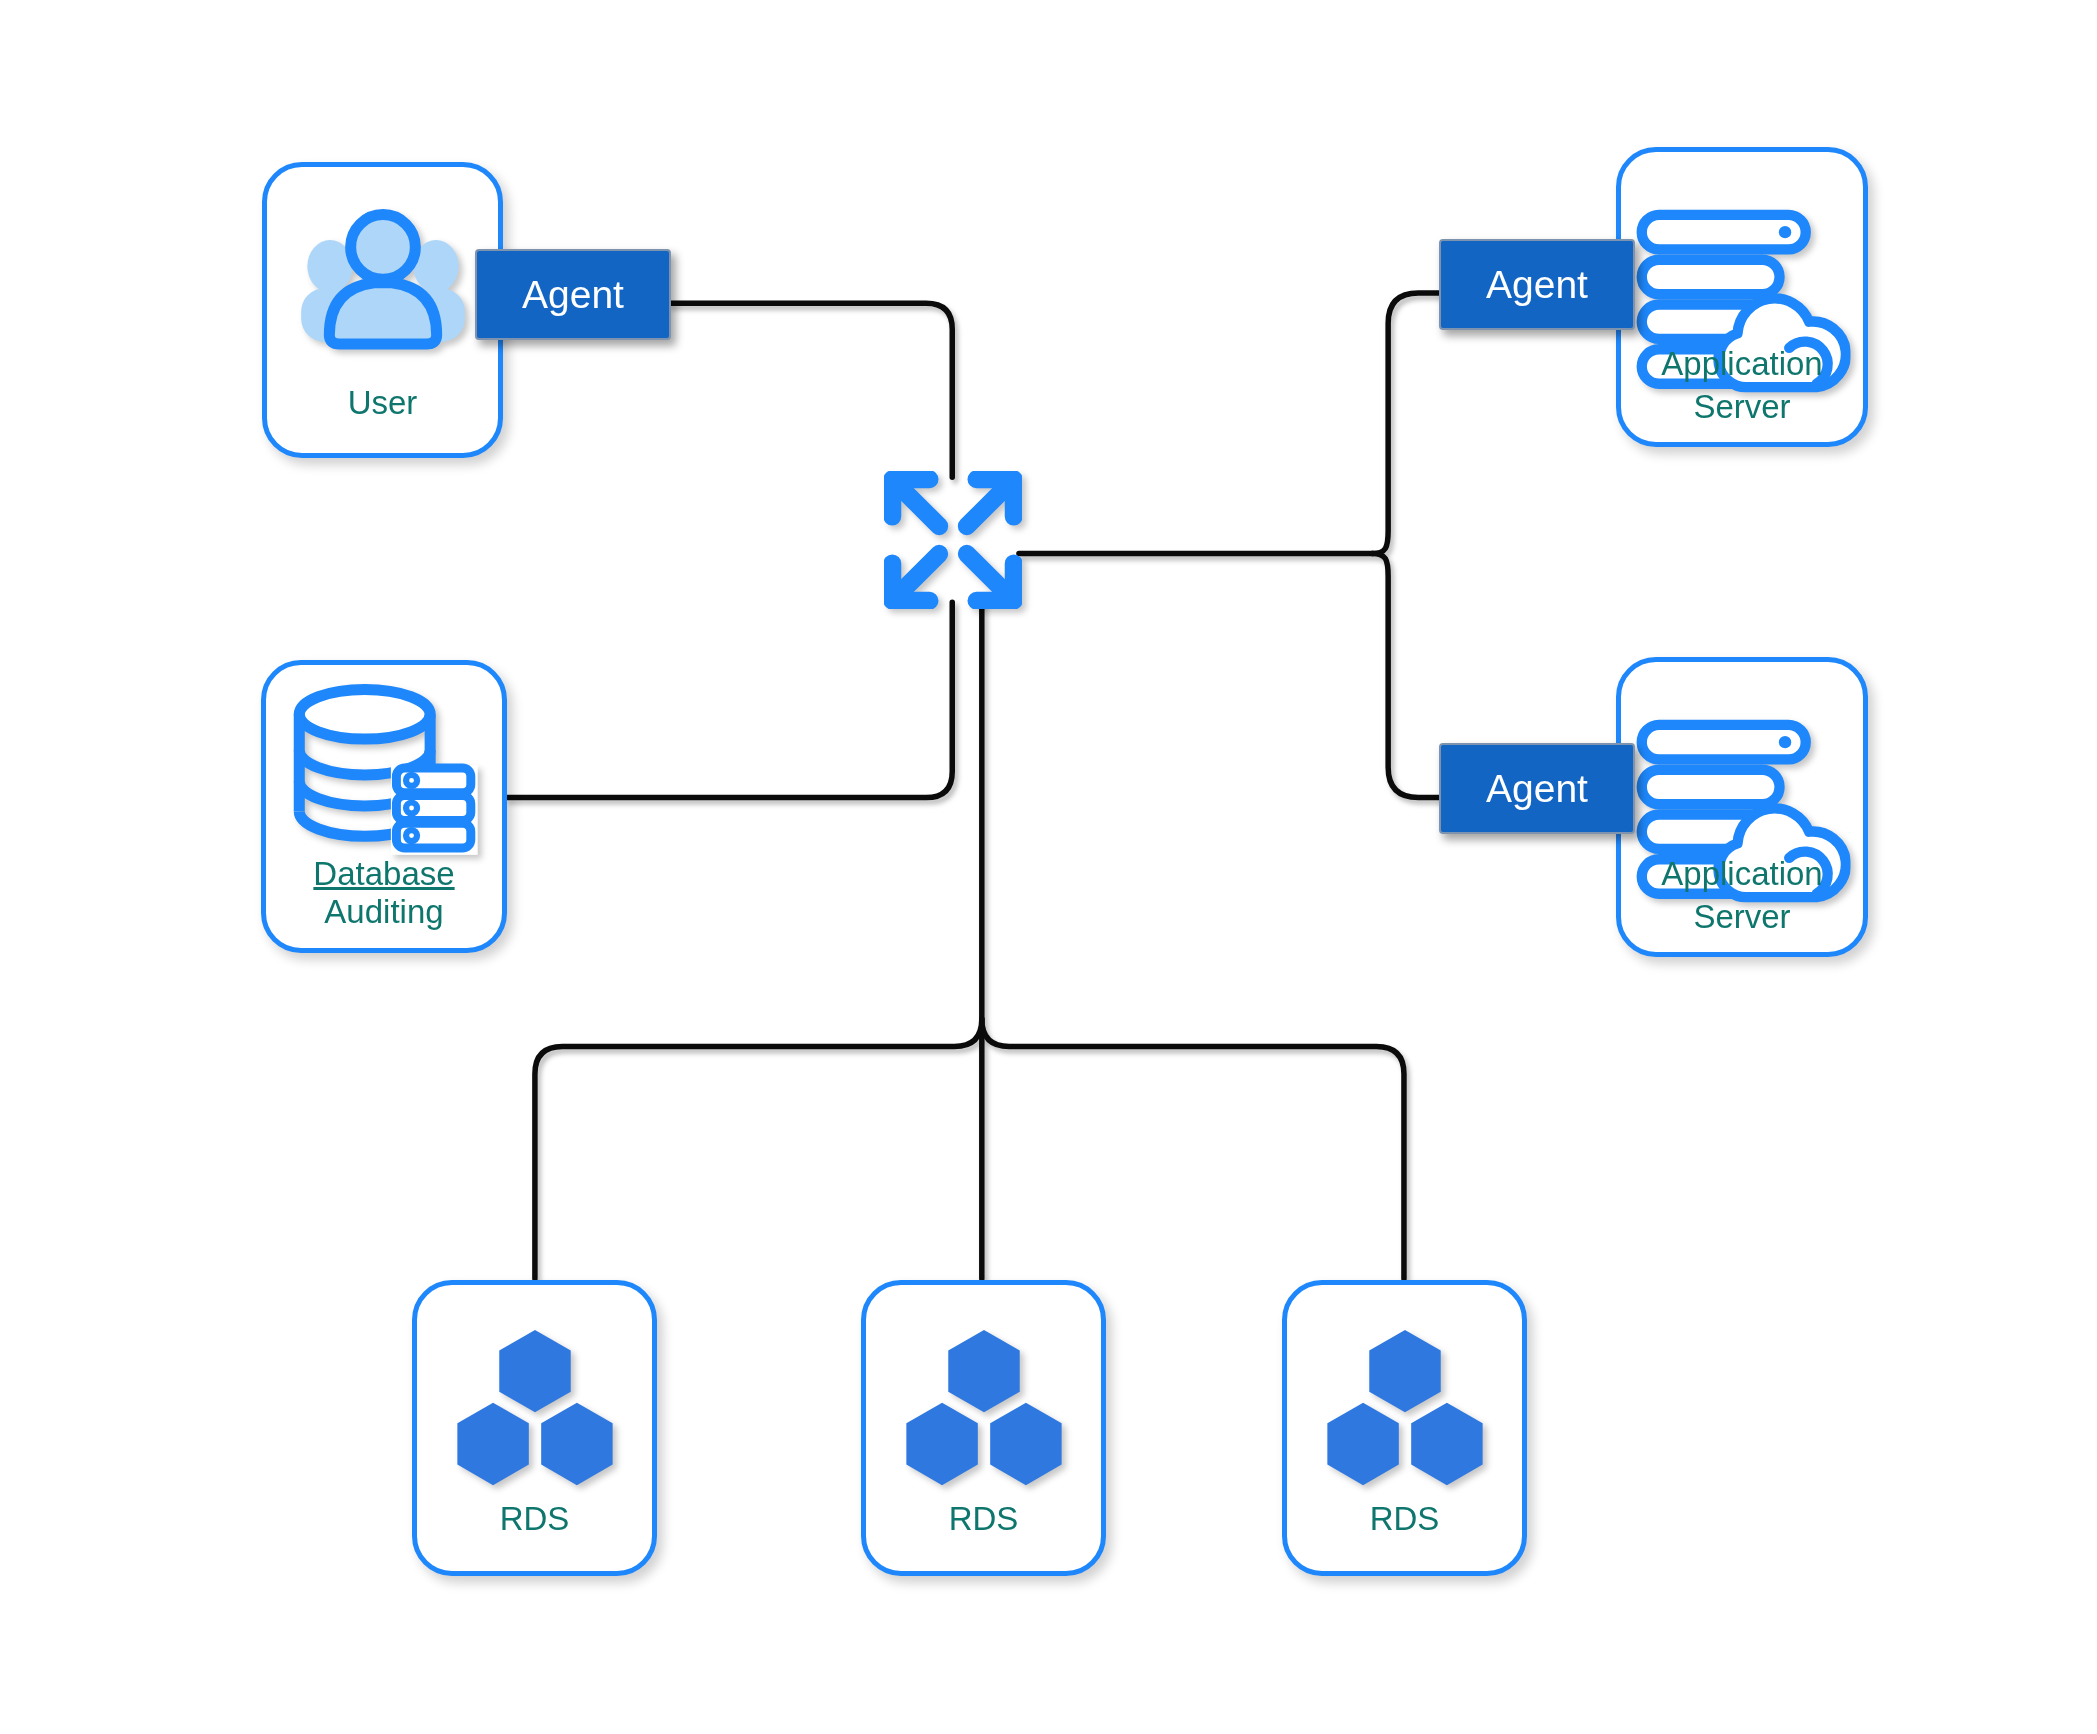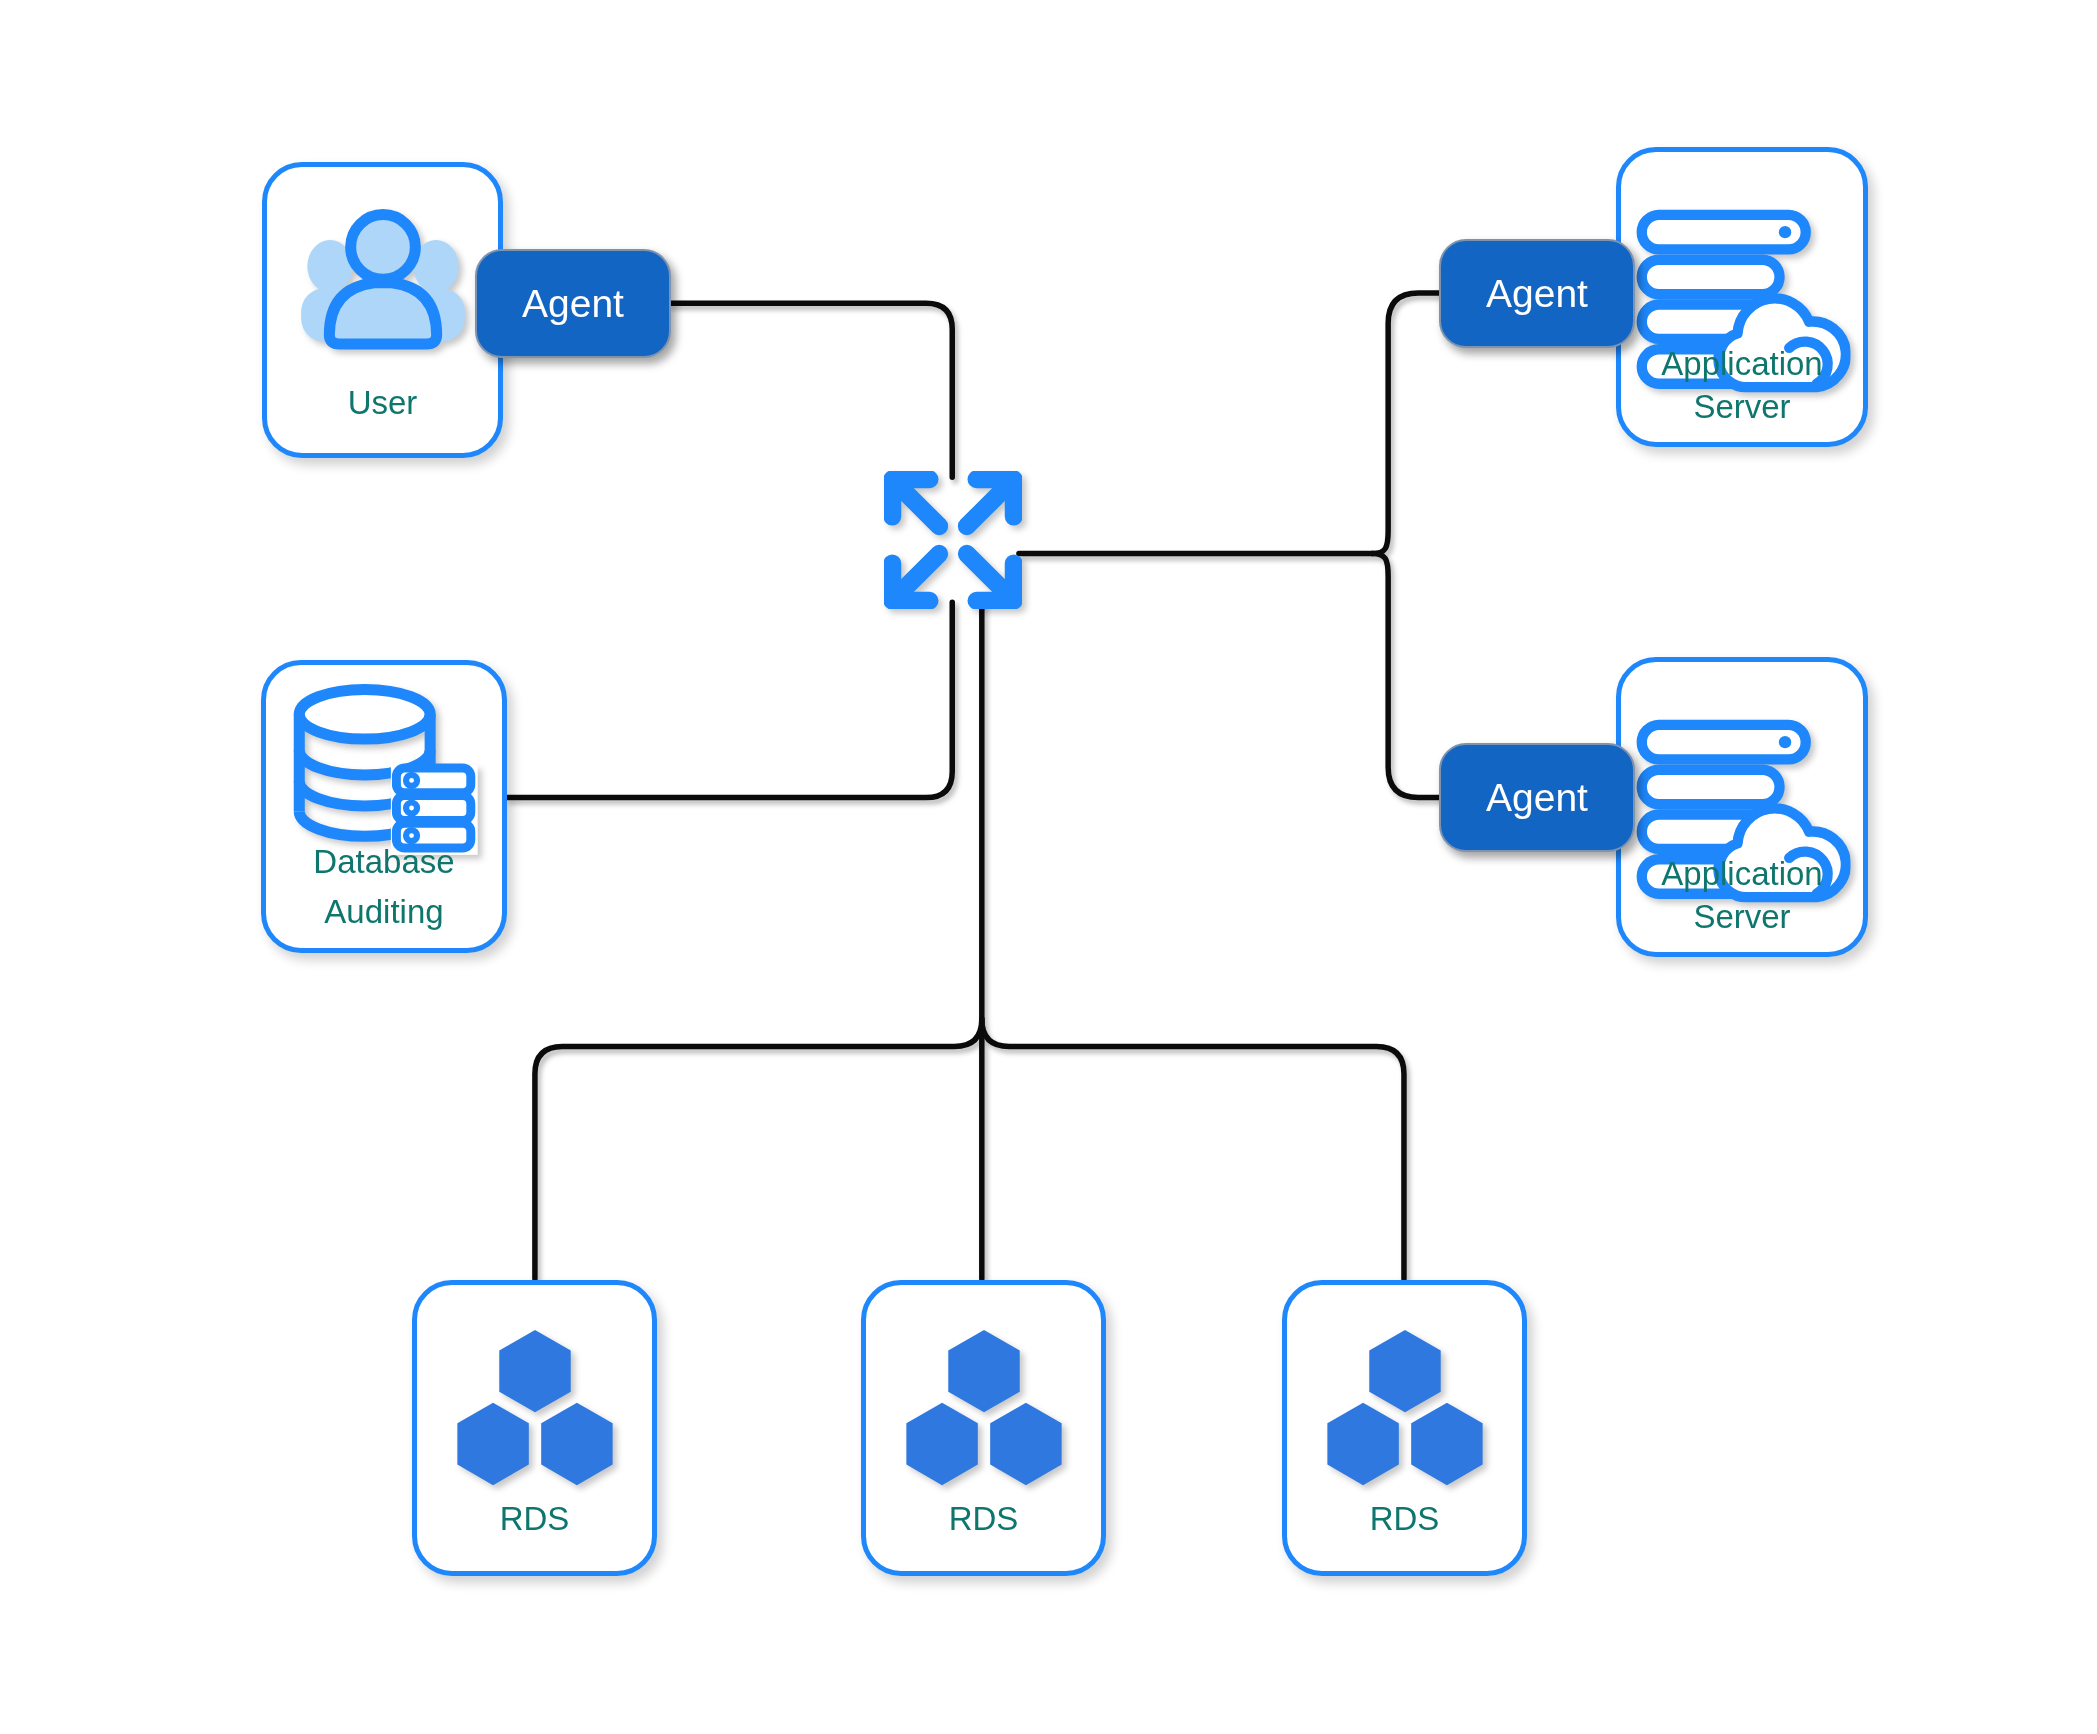--- a/index.html
+++ b/index.html
@@ -45,24 +45,24 @@
     text-align: center;
     color: #0f766e;
     font-size: 33px;
     line-height: 41px;
     white-space: nowrap;
   }
   .badge {
     position: absolute;
     box-sizing: border-box;
     width: 196px;
-    height: 109px;
+    height: 91px;
     background: var(--badge-blue);
     border: 2.8px solid var(--badge-border);
-    border-radius: 27px;
+    border-radius: 4px;
     color: #ffffff;
     font-size: 39px;
     display: flex;
     align-items: center;
     justify-content: center;
     box-shadow: 4.8px 5.5px 8.3px rgba(0,0,0,0.35);
   }
   .icon {
     position: absolute;
     left: 50%;
@@ -145,21 +145,21 @@
           <rect x="6" y="42" width="108" height="36" rx="12"></rect>
           <rect x="6" y="82" width="108" height="36" rx="12"></rect>
         </g>
         <g class="stroke-accent" style="stroke-width:9;">
           <circle cx="28" cy="20" r="8" fill="#ffffff"></circle>
           <circle cx="28" cy="60" r="8" fill="#ffffff"></circle>
           <circle cx="28" cy="100" r="8" fill="#ffffff"></circle>
         </g>
       </g>
     </svg>
-    <div class="node-label" style="bottom:66px;">Database</div>
+    <div class="node-label" style="bottom:54px;text-decoration:underline;">Database</div>
     <div class="node-label" style="bottom:16px;">Auditing</div>
   </div>
 
   <div class="node" style="left:1616px; top:147px; width:252px; height:300px;">
     <svg class="icon" width="217" height="193" viewBox="0 0 315 280" style="top:56px;">
       <g class="stroke-accent-fillwhite" style="stroke-width:15;">
         <rect x="12" y="10" width="238" height="50" rx="25"></rect>
         <circle class="fill-accent" cx="220" cy="35" r="9" style="stroke:none;"></circle>
         <rect x="12" y="75" width="200" height="50" rx="25"></rect>
         <rect x="12" y="140" width="200" height="50" rx="25"></rect>

